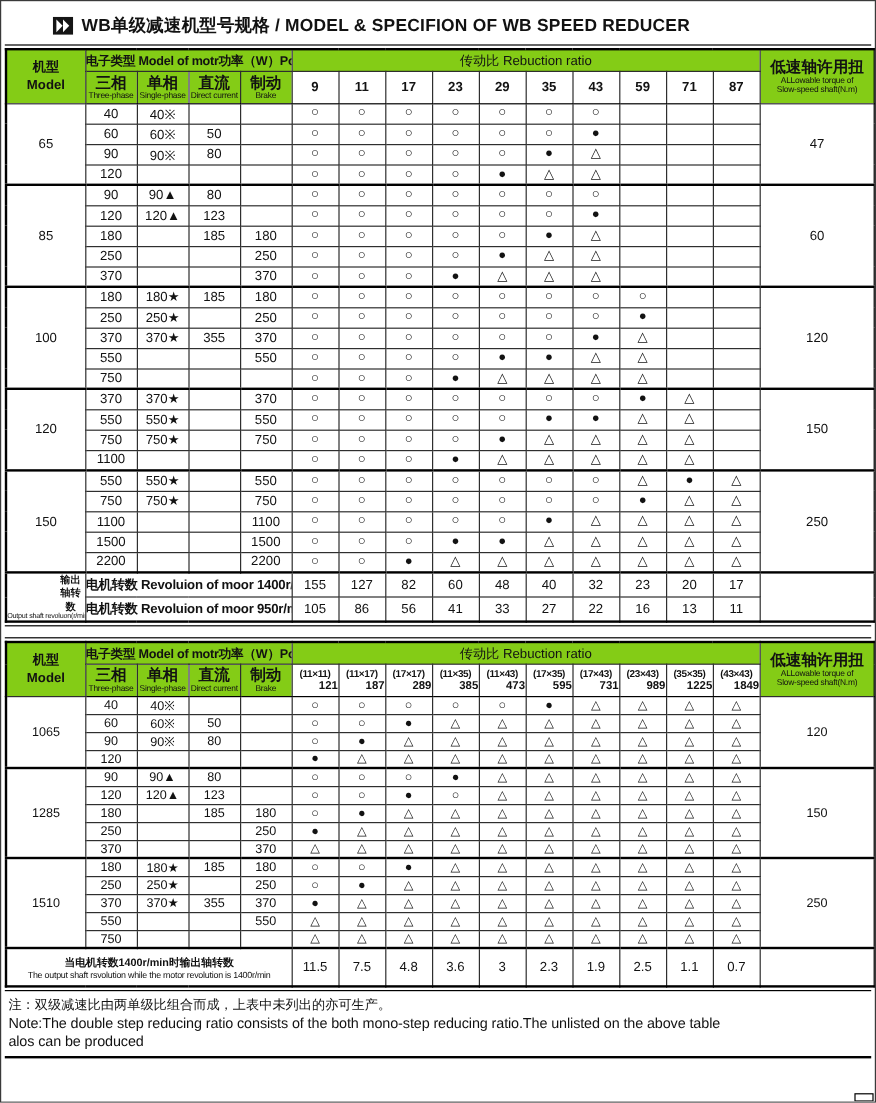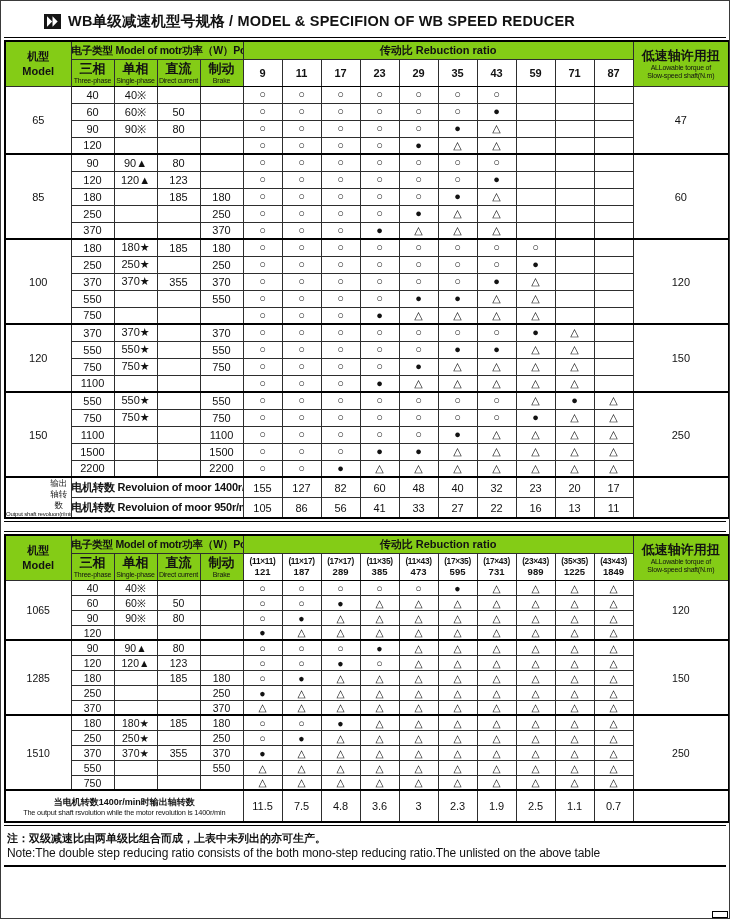--- a/index.html
+++ b/index.html
@@ -18,42 +18,42 @@
   .gap { height:9px; }
 
   table.t { border-collapse:collapse; table-layout:fixed; width:724px; border:2px solid #000; }
   .t th, .t td { border:1px solid #2e2e2e; text-align:center; vertical-align:middle; padding:0; overflow:hidden; }
   .t thead th { background:#84cc16; padding:1px 0; }
   .t thead tr:last-child th { border-bottom:1.5px solid #000;margin-top:36px; }
   .t thead th.ratio-num, .t thead th.ratio-pair { background:#fff; }
 
   .hm { font-size:11px; font-weight:bold; line-height:1.35; }
   .plabel { font-size:10.5px; font-weight:bold; white-space:nowrap; letter-spacing:-0.2px; }
-  .rlabel { font-size:11px; font-weight:bold; }
+  .rlabel { font-size:11px; font-weight:normal; }
   .hc { font-size:13px; font-weight:bold; line-height:1.2; }
   .he { font-size:7px; font-weight:normal; line-height:1.15; letter-spacing:-0.2px; white-space:nowrap; }
   .ratio-num { font-size:11px; font-weight:bold; }
   .ratio-pair .r { font-size:8.3px; line-height:1.15; letter-spacing:-0.3px; white-space:nowrap; }
-  .ratio-pair .v { font-size:9.5px; line-height:1.2; }
+  .ratio-pair .v { font-size:9.5px; line-height:1.2;text-align:right; }
 
   .t1 tbody td { height:17px; font-size:11px; }
   .t2 tbody td { height:15px; font-size:10.5px; }
   td.sym { font-size:12px; line-height:1; }
   tr.group-start td { border-top:2px solid #000; }
 
   tr.out-row td { height:19px; font-size:11px; }
   td.out-label { font-size:9.5px; letter-spacing:-0.2px; white-space:nowrap; font-weight:bold; }
-  td.out-left .cn { font-size:8.5px; font-weight:normal; line-height:1.3;margin-left:41px; }
+  td.out-left .cn { font-size:8.5px; font-weight:bold; line-height:1.3;margin-left:41px; }
   td.out-left .en { font-size:6px; white-space:nowrap; letter-spacing:-0.2px; }
   tr.out-row2 td { height:32px; font-size:11px; }
   td.out-wide .cn { font-size:9px; font-weight:bold; line-height:1.35; }
   td.out-wide .en { font-size:7.4px; white-space:nowrap; letter-spacing:-0.2px; line-height:1.3; }
 
   .note { margin:5px 6px 0 6px; }
-  .note .cn { font-size:11px; font-weight:bold; line-height:1.3; }
+  .note .cn { font-size:11px; font-weight:normal; line-height:1.3; }
   .note .en { font-size:12px; line-height:1.25; letter-spacing:-0.1px; }
   .bottom-rule { height:2.5px; background:#000; margin:4px 3px 0 3px; }
   .corner-mark { position:absolute; right:1px; bottom:0; width:16px; height:7px; border:1px solid #000; background:#fff; }
 </style>
 </head>
 <body>
 
 <div class="page">
 
   <div class="title-bar">
@@ -890,18 +890,19 @@
               <td class="torque-cell"></td>
             </tr>
           </tbody>
         </table>
       </div>
   </div>
 
   <div class="note">
     <div class="cn">注：双级减速比由两单级比组合而成，上表中未列出的亦可生产。</div>
     <div class="en">Note:The double step reducing ratio consists of the both mono-step reducing ratio.The unlisted on the above table</div>
+    <div class="en">alos can be produced</div>
   </div>
 
   <div class="bottom-rule"></div>
   <div class="corner-mark"></div>
 
 </div>
 
 </body></html>

